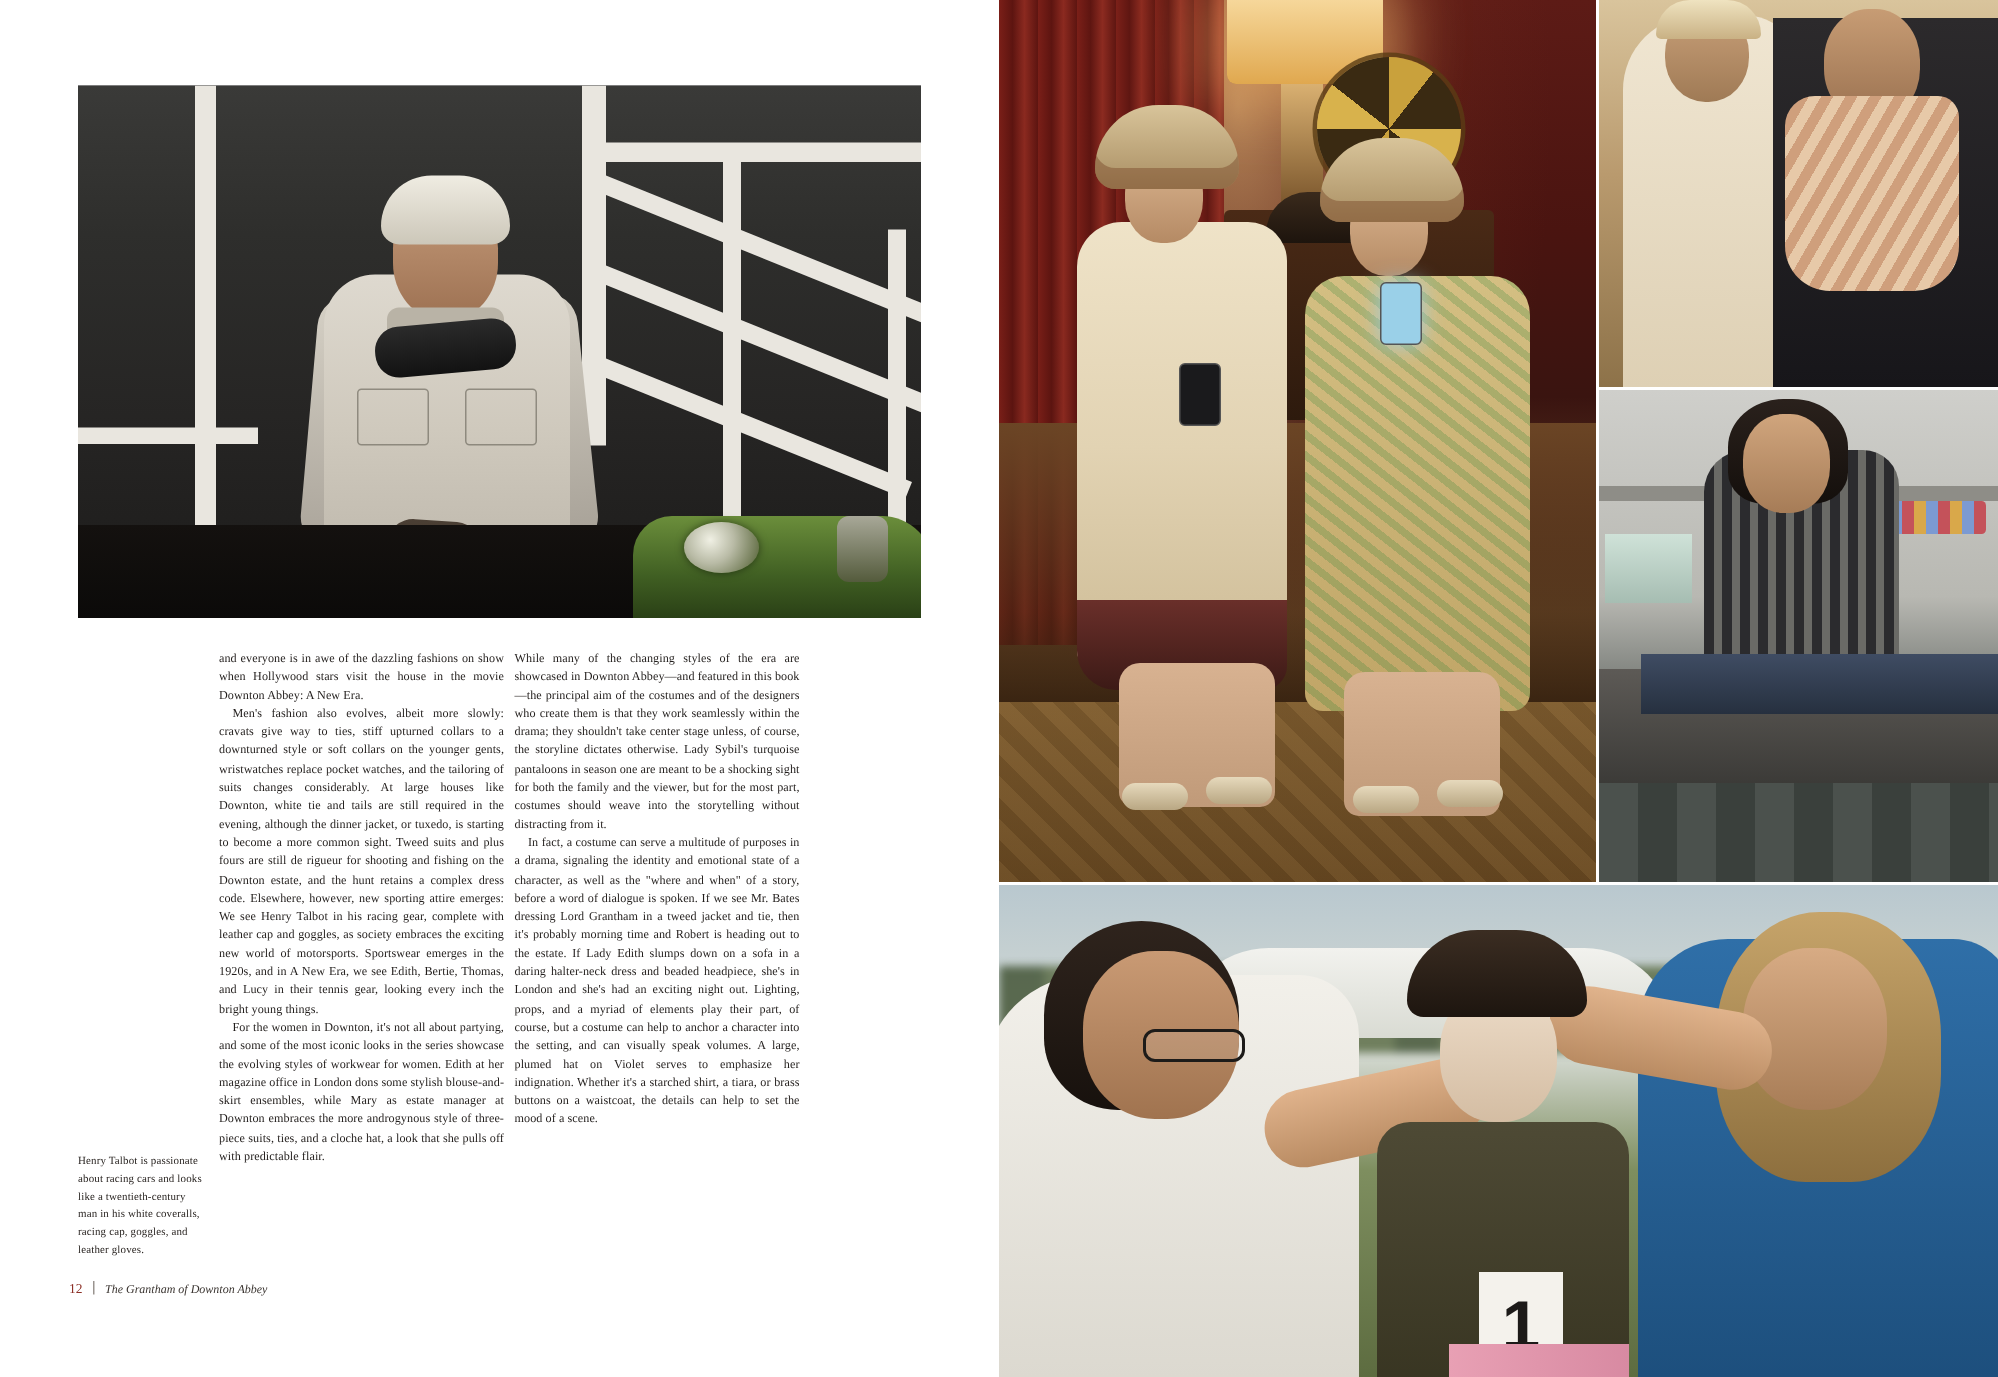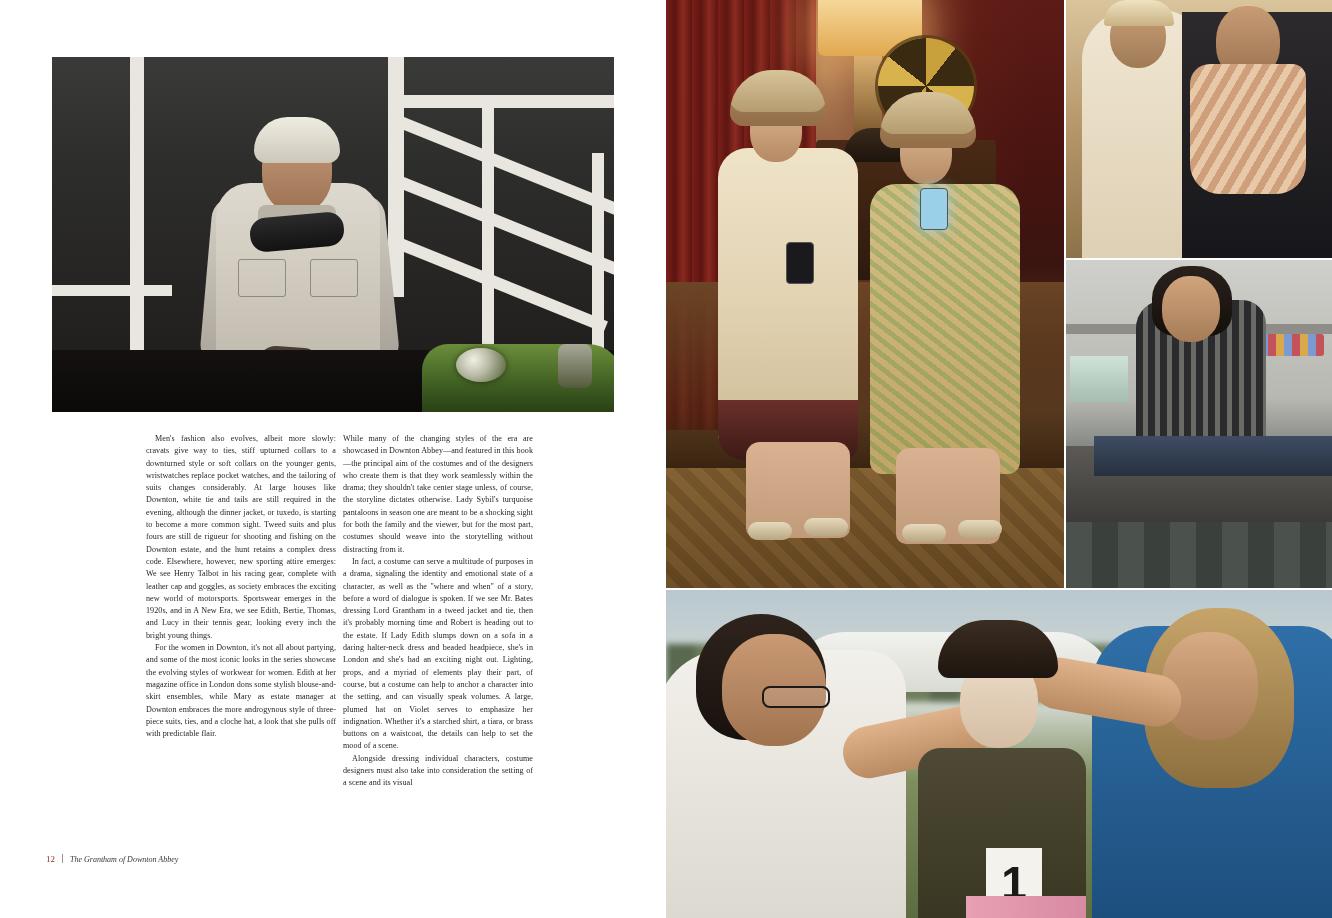--- a/index.html
+++ b/index.html
@@ -502,30 +502,31 @@
         <div class="fig-goggles"></div>
         <div class="fig-gloves"></div>
       </div>
 
       <div class="floorstrip"></div>
       <div class="green-car"></div>
       <div class="headlamp"></div>
       <div class="headlamp2"></div>
     </div>
 
+    <div class="side-caption">Henry Talbot is passionate about racing cars and looks like a twentieth-century man in his white coveralls, racing cap, goggles, and leather gloves.</div>
 
     <div class="col col-1">
+      <p class="first">and everyone is in awe of the dazzling fashions on show when Hollywood stars visit the house in the movie Downton Abbey: A New Era.</p>
       <p>Men's fashion also evolves, albeit more slowly: cravats give way to ties, stiff upturned collars to a downturned style or soft collars on the younger gents, wristwatches replace pocket watches, and the tailoring of suits changes considerably. At large houses like Downton, white tie and tails are still required in the evening, although the dinner jacket, or tuxedo, is starting to become a more common sight. Tweed suits and plus fours are still de rigueur for shooting and fishing on the Downton estate, and the hunt retains a complex dress code. Elsewhere, however, new sporting attire emerges: We see Henry Talbot in his racing gear, complete with leather cap and goggles, as society embraces the exciting new world of motorsports. Sportswear emerges in the 1920s, and in A New Era, we see Edith, Bertie, Thomas, and Lucy in their tennis gear, looking every inch the bright young things.</p>
       <p>For the women in Downton, it's not all about partying, and some of the most iconic looks in the series showcase the evolving styles of workwear for women. Edith at her magazine office in London dons some stylish blouse-and-skirt ensembles, while Mary as estate manager at Downton embraces the more androgynous style of three-piece suits, ties, and a cloche hat, a look that she pulls off with predictable flair.</p>
     </div>
 
     <div class="col col-2">
       <p class="first">While many of the changing styles of the era are showcased in Downton Abbey—and featured in this book—the principal aim of the costumes and of the designers who create them is that they work seamlessly within the drama; they shouldn't take center stage unless, of course, the storyline dictates otherwise. Lady Sybil's turquoise pantaloons in season one are meant to be a shocking sight for both the family and the viewer, but for the most part, costumes should weave into the storytelling without distracting from it.</p>
       <p>In fact, a costume can serve a multitude of purposes in a drama, signaling the identity and emotional state of a character, as well as the "where and when" of a story, before a word of dialogue is spoken. If we see Mr. Bates dressing Lord Grantham in a tweed jacket and tie, then it's probably morning time and Robert is heading out to the estate. If Lady Edith slumps down on a sofa in a daring halter-neck dress and beaded headpiece, she's in London and she's had an exciting night out. Lighting, props, and a myriad of elements play their part, of course, but a costume can help to anchor a character into the setting, and can visually speak volumes. A large, plumed hat on Violet serves to emphasize her indignation. Whether it's a starched shirt, a tiara, or brass buttons on a waistcoat, the details can help to set the mood of a scene.</p>
-      <p>Alongside dressing individual characters, costume designers must also take into consideration the setting of a scene and its visual</p>
     </div>
 
     <div class="folio">
       <span class="num">12</span>
       <span class="rule"></span>
       <span class="bookname">The Grantham of Downton Abbey</span>
     </div>
   </div>
 
   <div class="page-right">

